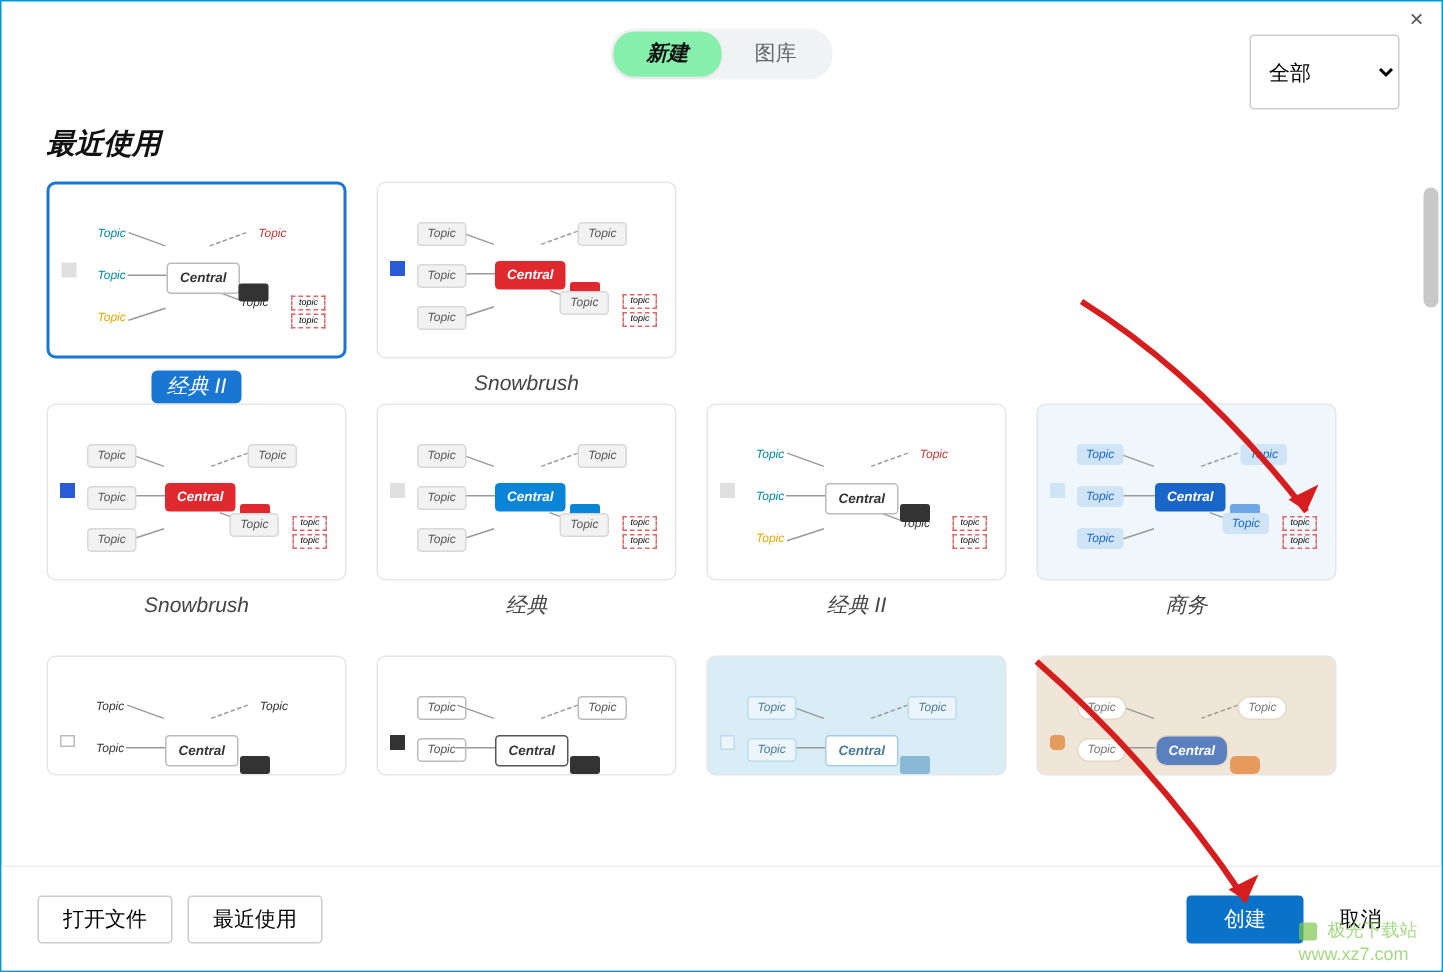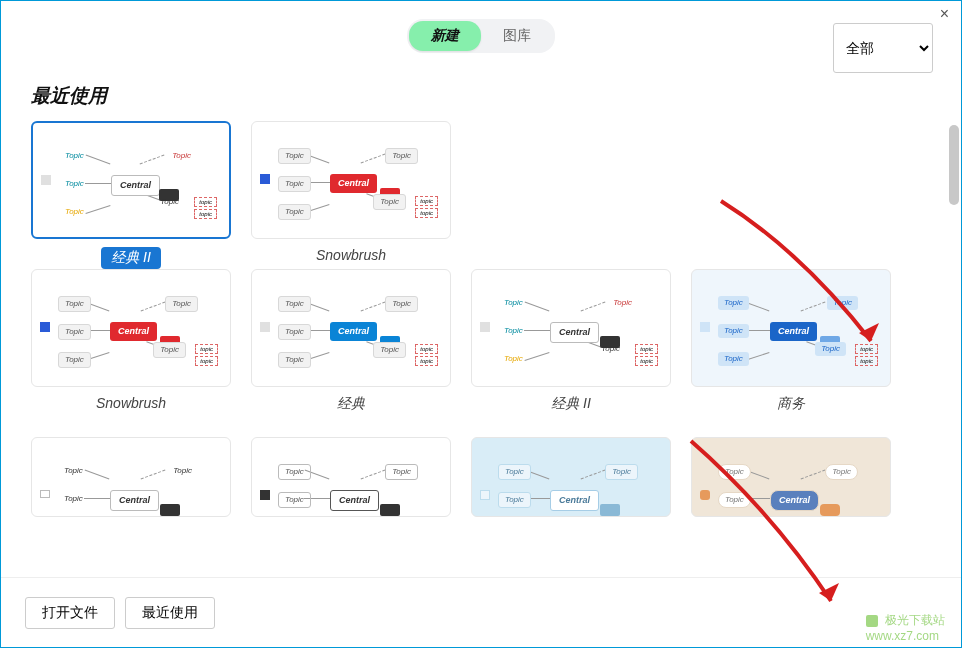--- a/index.html
+++ b/index.html
@@ -499,20 +499,24 @@
       </div>
     </div>
   </div>
 </div>
 
 <div class="footer">
   <div class="footer-left">
     <button class="btn">打开文件</button>
     <button class="btn">最近使用</button>
   </div>
+  <div class="footer-right">
+    <button class="btn primary">创建</button>
+    <button class="btn text">取消</button>
+  </div>
 </div>
 
 <svg class="arrow" style="top:190px; left:700px;" width="230" height="190">
   <path class="arrow-line" d="M 20 10 Q 100 60 170 150"></path>
   <polygon class="arrow-head" points="170,150 178,132 158,142"></polygon>
 </svg>
 <svg class="arrow" style="top:430px; left:660px;" width="230" height="200">
   <path class="arrow-line" d="M 30 10 Q 110 80 170 170"></path>
   <polygon class="arrow-head" points="170,170 178,152 158,162"></polygon>
 </svg>

